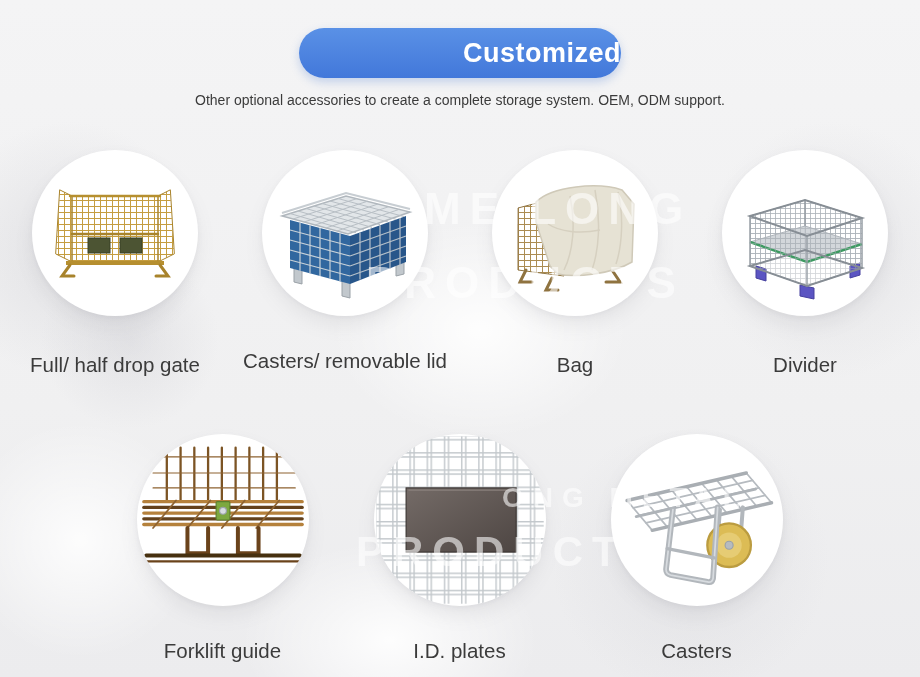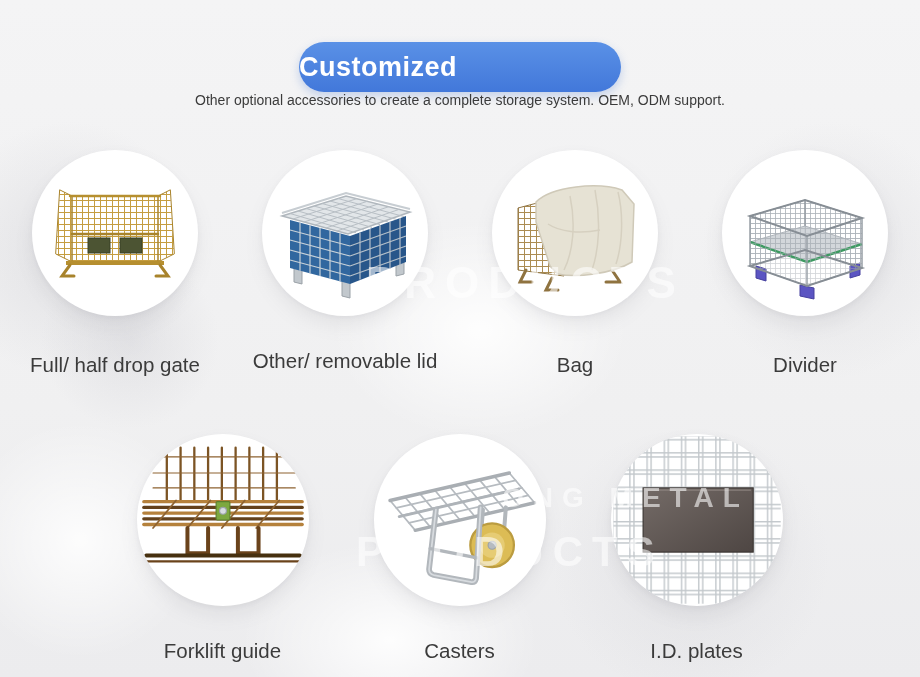--- a/index.html
+++ b/index.html
@@ -12,25 +12,25 @@
   .blob { position:absolute; border-radius:50%; z-index:0; pointer-events:none; }
   .b1 { left:-60px; top:120px;  width:260px; height:260px; background:radial-gradient(circle, rgba(205,205,210,.45), rgba(205,205,210,0) 70%); }
   .b2 { left:330px; top:220px;  width:300px; height:220px; background:radial-gradient(ellipse, rgba(255,255,255,.9), rgba(255,255,255,0) 70%); }
   .b3 { left:700px; top:120px;  width:260px; height:260px; background:radial-gradient(circle, rgba(208,208,213,.4), rgba(208,208,213,0) 70%); }
   .b4 { left:-40px; top:420px;  width:240px; height:240px; background:radial-gradient(circle, rgba(255,255,255,.85), rgba(255,255,255,0) 70%); }
   .b5 { left:540px; top:430px;  width:300px; height:260px; background:radial-gradient(circle, rgba(206,206,211,.35), rgba(206,206,211,0) 70%); }
   .b6 { left:240px; top:540px;  width:300px; height:200px; background:radial-gradient(ellipse, rgba(255,255,255,.9), rgba(255,255,255,0) 70%); }
   .b7 { left:40px;  top:250px;  width:180px; height:180px; background:radial-gradient(circle, rgba(200,200,206,.35), rgba(200,200,206,0) 70%); }
 
   .badge {
-    position:absolute; left:50%; top:42px; transform:translateX(-50%);
+    position:absolute; left:50%; top:28px; transform:translateX(-50%);
     width:322px; height:50px; border-radius:26px; z-index:4;
     background:linear-gradient(180deg,#5a91e6 0%, #4278da 100%);
     box-shadow:0 4px 10px rgba(70,120,210,.28);
-    display:flex; align-items:center; justify-content:flex-start;
+    display:flex; align-items:center; justify-content:flex-end;
   }
   .badge span { color:#ffffff; font-size:27px; font-weight:700; letter-spacing:.5px; }
 
   .subtitle {
     position:absolute; top:92px; left:0; width:920px; z-index:4;
     text-align:center; font-size:14px; color:#3b3b3b;
   }
 
   .wm {
     position:absolute; z-index:3; pointer-events:none; white-space:nowrap;
@@ -74,20 +74,21 @@
     <div class="blob b5"></div>
     <div class="blob b6"></div>
     <div class="blob b7"></div>
   </div>
 
   <div class="badge">
     <span>Customized</span>
   </div>
   <div class="subtitle">Other optional accessories to create a complete storage system. OEM, ODM support.</div>
 
+  <div class="wm wm-a">MEILONG</div>
   <div class="wm wm-b">PRODUCTS</div>
   <div class="wm wm-c">ONG METAL</div>
   <div class="wm wm-d">PRODUCTS</div>
 
   <div class="row row1">
 
     <div class="cell">
       <div class="circle">
         <svg width="150" height="150" viewBox="0 0 150 150">
           <defs>
@@ -157,21 +158,21 @@
               <line x1="36" y1="50.5" x2="102" y2="69.4"></line>
                 <line x1="44" y1="48" x2="110" y2="66.7"></line>
               <line x1="52" y1="45.5" x2="118" y2="64"></line>
                 <line x1="60" y1="43" x2="126" y2="61.3"></line>
               <line x1="68" y1="40.5" x2="134" y2="58.6"></line>
             </g>
           </g>
         </svg>
       </div>
       <div class="label">
-        <div>Other/ removable lid</div>
+        <div>Casters/ removable lid</div>
       </div>
     </div>
 
     <div class="cell">
       <div class="circle">
         <svg width="150" height="150" viewBox="0 0 150 150">
           <defs>
             <pattern id="p4" width="6" height="6" patternUnits="userSpaceOnUse">
               <path d="M0 .5H6M.5 0V6" stroke="#ab8c52" stroke-width="1" fill="none"></path>
             </pattern>
@@ -266,20 +267,40 @@
             <circle cx="75" cy="67" r="3" fill="#d7dde1" stroke="#9aa1a7"></circle>
           </g>
         </svg>
       </div>
       <div class="label">Forklift guide</div>
     </div>
 
     <div class="cell">
       <div class="circle">
         <svg width="172" height="172" viewBox="0 0 150 150">
+          <defs>
+            <pattern id="p7" width="15" height="15" patternUnits="userSpaceOnUse">
+              <path d="M0 1.5H15 M0 5H15 M1.5 0V15 M5 0V15" stroke="#c2c7cb" stroke-width="1.2" fill="none"></path>
+            </pattern>
+            <linearGradient id="g7" x1="0" y1="0" x2="1" y2="1">
+              <stop offset="0" stop-color="#746b67"></stop>
+              <stop offset="1" stop-color="#4e4643"></stop>
+            </linearGradient>
+          </defs>
+          <rect x="2" y="2" width="146" height="146" fill="url(#p7)"></rect>
+          <rect x="28" y="47" width="96" height="56" fill="url(#g7)" stroke="#3b3532"></rect>
+          <line x1="30" y1="49" x2="122" y2="49" stroke="#8a817d" stroke-width="1"></line>
+        </svg>
+      </div>
+      <div class="label">I.D. plates</div>
+    </div>
+
+    <div class="cell">
+      <div class="circle">
+        <svg width="172" height="172" viewBox="0 0 150 150">
           <g stroke-linecap="round">
             <g stroke="#b6bbc0" stroke-width="1.5">
               <line x1="14" y1="58" x2="36" y2="84"></line>
                 <line x1="27" y1="55" x2="49" y2="81"></line>
               <line x1="40" y1="52" x2="62" y2="78"></line>
                 <line x1="53" y1="49" x2="75" y2="75"></line>
               <line x1="66" y1="46" x2="88" y2="72"></line>
                 <line x1="79" y1="43" x2="101" y2="69"></line>
               <line x1="92" y1="40" x2="114" y2="66"></line>
                 <line x1="105" y1="37" x2="127" y2="63"></line>
@@ -297,35 +318,15 @@
             <circle cx="103" cy="97" r="11" fill="#e6cc74"></circle>
             <circle cx="103" cy="97" r="3.5" fill="#b6bbc0" stroke="#9aa1a7"></circle>
             <path d="M54 66 L48 118 Q48 122 52 123 L84 129 Q88 130 89 126 L93 64" fill="none" stroke="#b2b7bc" stroke-width="5"></path>
             <path d="M54 66 L48 118 Q48 122 52 123 L84 129 Q88 130 89 126 L93 64" fill="none" stroke="#d7dbdf" stroke-width="1.5"></path>
             <line x1="49" y1="100" x2="90" y2="108" stroke="#b2b7bc" stroke-width="3"></line>
           </g>
         </svg>
       </div>
       <div class="label">Casters</div>
     </div>
-
-    <div class="cell">
-      <div class="circle">
-        <svg width="172" height="172" viewBox="0 0 150 150">
-          <defs>
-            <pattern id="p7" width="15" height="15" patternUnits="userSpaceOnUse">
-              <path d="M0 1.5H15 M0 5H15 M1.5 0V15 M5 0V15" stroke="#c2c7cb" stroke-width="1.2" fill="none"></path>
-            </pattern>
-            <linearGradient id="g7" x1="0" y1="0" x2="1" y2="1">
-              <stop offset="0" stop-color="#746b67"></stop>
-              <stop offset="1" stop-color="#4e4643"></stop>
-            </linearGradient>
-          </defs>
-          <rect x="2" y="2" width="146" height="146" fill="url(#p7)"></rect>
-          <rect x="28" y="47" width="96" height="56" fill="url(#g7)" stroke="#3b3532"></rect>
-          <line x1="30" y1="49" x2="122" y2="49" stroke="#8a817d" stroke-width="1"></line>
-        </svg>
-      </div>
-      <div class="label">I.D. plates</div>
-    </div>
   </div>
 
 </div>
 
 </body></html>

